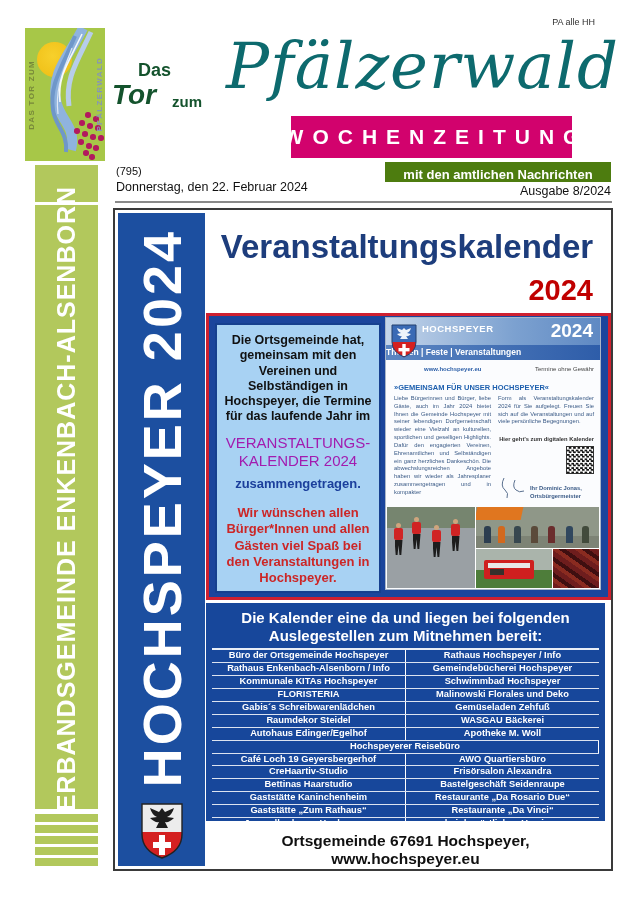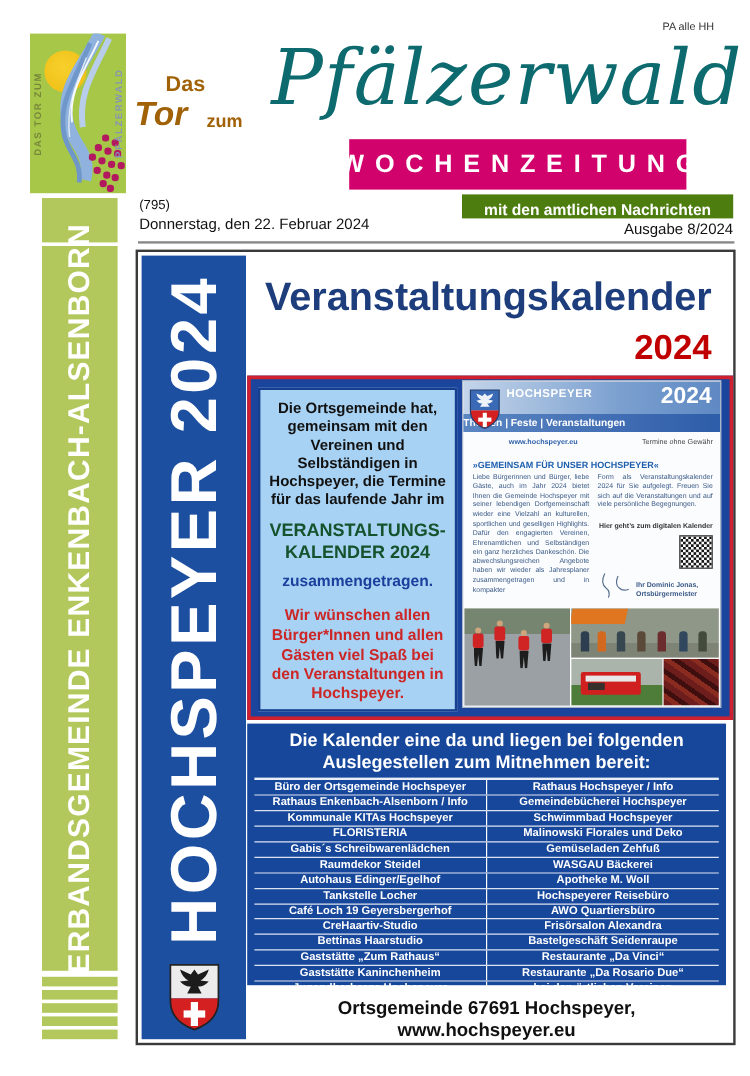--- a/index.html
+++ b/index.html
@@ -26,21 +26,21 @@
   .logo-vl .vspan{color:#77883a;} .logo-vr .vspan{color:#8695b8;}
 
   
   .sb-seg{position:absolute;left:35px;width:63px;background:#b2c85c;}
   .sb-top{top:165px;height:37px;}
   .sb-main{top:205px;height:604px;display:flex;align-items:center;justify-content:center;}
   .sb-main .vspan{font-size:25px;letter-spacing:1px;color:#fff;}
   .sb-stripe{position:absolute;left:35px;width:63px;height:8px;background:#b2c85c;}
 
   
-  .teal{color:#a16207;}
+  .teal{color:#14532d;}
   .m-das{position:absolute;left:138px;top:60px;font-size:18px;font-weight:bold;}
   .m-tor{position:absolute;left:112px;top:79px;font-size:28px;font-weight:bold;font-style:italic;}
   .m-zum{position:absolute;left:172px;top:93px;font-size:15px;font-weight:bold;}
   .m-title{position:absolute;left:226px;top:34px;width:390px;font-family:"DejaVu Serif",serif;
            font-style:italic;font-size:64px;line-height:1;letter-spacing:1px;color:#0d6a6e;z-index:3;}
   .banner-magenta{position:absolute;left:291px;top:116px;width:281px;height:42px;background:#d2026d;
            display:flex;align-items:center;justify-content:center;z-index:2;}
   .banner-magenta span{color:#fff;font-weight:bold;font-size:21px;letter-spacing:9px;padding-left:9px;}
   .banner-steel{position:absolute;left:385px;top:162px;width:226px;height:20px;background:#4d7c0f;
            display:flex;align-items:flex-end;justify-content:center;}
@@ -62,21 +62,21 @@
   .ptitle{position:absolute;left:95px;top:18px;width:394px;text-align:center;
           font-size:33px;font-weight:800;color:#1d3d7c;}
   .pyear{position:absolute;right:18px;top:64px;font-size:29px;font-weight:800;color:#c00000;}
 
   .redbox{position:absolute;left:91px;top:103px;width:399px;height:281px;background:#1b459c;
           border:3px solid #cf2030;}
   .intro{position:absolute;left:6px;top:7px;width:150px;height:250px;background:#a8d2f3;
          border:2px solid #16408f;padding:8px 6px;display:flex;flex-direction:column;
          justify-content:flex-start;text-align:center;}
   .intro .t-black{font-size:12.5px;font-weight:bold;color:#111;line-height:1.22;}
-  .intro .t-blue-big{font-size:15px;font-weight:bold;color:#14532d;margin-top:9px;line-height:1.25;}
+  .intro .t-blue-big{font-size:15px;font-weight:normal;color:#a21caf;margin-top:9px;line-height:1.25;}
   .intro .t-blue{font-size:13px;font-weight:bold;color:#1b3f9c;margin-top:5px;}
   .intro .t-red{font-size:13px;font-weight:bold;color:#cc2626;margin-top:14px;line-height:1.25;}
 
   
   .cover{position:absolute;left:176px;top:1px;width:216px;height:273px;background:#fbfcfe;
          border:1px solid #aab6c8;box-sizing:border-box;overflow:hidden;}
   .cv-head{position:relative;height:27px;background:linear-gradient(90deg,#c4d5ea,#7ca1d0 60%,#5f89c3);}
   .cv-brand{position:absolute;left:36px;top:5px;color:#fff;font-weight:bold;font-size:9.5px;letter-spacing:.5px;}
   .cv-year{position:absolute;right:7px;top:2px;color:#fff;font-weight:bold;font-size:19px;}
   .cv-tag{height:15px;background:linear-gradient(90deg,#5c86c2,#2e5da9);color:#fff;font-weight:bold;
@@ -332,44 +332,43 @@
           </div>
         <div class="pk-row">
             <div class="pk-cell">Raumdekor Steidel</div>
             <div class="pk-cell">WASGAU Bäckerei</div>
           </div>
         <div class="pk-row">
             <div class="pk-cell">Autohaus Edinger/Egelhof</div>
             <div class="pk-cell">Apotheke M. Woll</div>
           </div>
         <div class="pk-row">
-            <div class="pk-cell">Tankstelle Locher</div>
             <div class="pk-cell">Hochspeyerer Reisebüro</div>
           </div>
         <div class="pk-row">
             <div class="pk-cell">Café Loch 19 Geyersbergerhof</div>
             <div class="pk-cell">AWO Quartiersbüro</div>
           </div>
         <div class="pk-row">
             <div class="pk-cell">CreHaartiv-Studio</div>
             <div class="pk-cell">Frisörsalon Alexandra</div>
           </div>
         <div class="pk-row">
             <div class="pk-cell">Bettinas Haarstudio</div>
             <div class="pk-cell">Bastelgeschäft Seidenraupe</div>
           </div>
         <div class="pk-row">
+            <div class="pk-cell">Gaststätte Kaninchenheim</div>
+            <div class="pk-cell">Restaurante „Da Rosario Due“</div>
+          </div>
+        <div class="pk-row">
             <div class="pk-cell">Gaststätte „Zum Rathaus“</div>
             <div class="pk-cell">Restaurante „Da Vinci“</div>
           </div>
         <div class="pk-row">
-            <div class="pk-cell">Gaststätte Kaninchenheim</div>
-            <div class="pk-cell">Restaurante „Da Rosario Due“</div>
-          </div>
-        <div class="pk-row">
             <div class="pk-cell">Jugendherberge Hochspeyer</div>
             <div class="pk-cell">bei den örtlichen Vereinen</div>
           </div>
       </div>
     </div>
 
     <div class="pfooter">Ortsgemeinde 67691 Hochspeyer, www.hochspeyer.eu</div>
   </div>
 
 </div>

